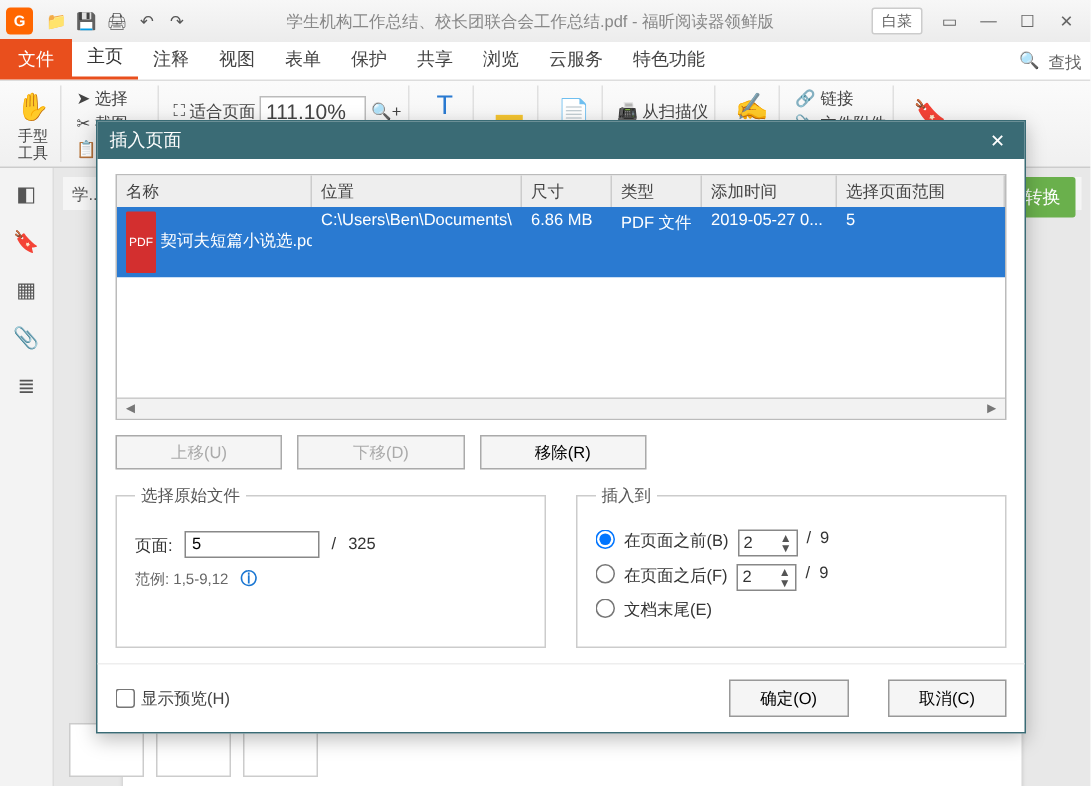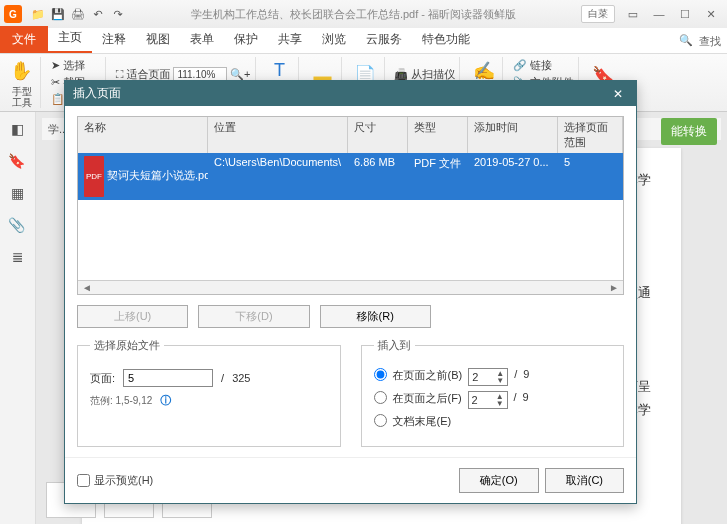--- a/index.html
+++ b/index.html
@@ -24,38 +24,38 @@
 .ribbon-tabs .right-tools span { font-size:11px;}
 
 
 .ribbon { height:58px; background:linear-gradient(#fbfbfb,#f0f0f0); border-bottom:1px solid #ccc; display:flex; padding:3px 4px; gap:6px; font-size:11px; color:#444;}
 .rgroup { display:flex; flex-direction:column; align-items:center; justify-content:center; padding:0 4px; border-right:1px solid #e0e0e0;}
 .rgroup:last-child{border-right:none;}
 .rgroup .big { width:28px; height:28px; display:flex; align-items:center; justify-content:center; font-size:18px;}
 .rgroup .lbl { font-size:10px; margin-top:2px; text-align:center; line-height:11px;}
 .rgroup .rows { display:flex; flex-direction:column; gap:2px;}
 .rgroup .row { display:flex; align-items:center; gap:3px; white-space:nowrap;}
-.zoom-combo { border:1px solid #bbb; background:#fff; padding:1px 3px; font-size:10px; width:54px;}
+.zoom-combo { border:1px solid #bbb; background:#fff; padding:1px 3px; font-size:14px; width:71px;}
 
 
 .sidebar { position:absolute; left:0; top:112px; bottom:0; width:36px; background:#f3f3f3; border-right:1px solid #ddd; display:flex; flex-direction:column; align-items:center; padding-top:6px; gap:10px;}
 .sidebar span { width:22px; height:22px; display:flex; align-items:center; justify-content:center; color:#555; font-size:14px;}
 
 
 .docbg { position:absolute; left:36px; right:0; top:112px; bottom:0; background:#e8e8e8; padding:6px;}
 .docbg .tabbar { height:22px; background:#f5f5f5; display:flex; align-items:center; font-size:11px; padding:0 6px; color:#555; gap:8px;}
 .docbg .page-preview { background:#fff; margin:8px 40px; height:380px; padding:20px 30px; font-size:13px; color:#333; line-height:1.8; box-shadow:0 1px 3px rgba(0,0,0,.15);}
 .convert-btn { position:absolute; right:10px; top:118px; background:#6ab04c; color:#fff; padding:5px 10px; font-size:12px; border-radius:2px;}
 
 
 .thumbs { position:absolute; left:46px; bottom:6px; display:flex; gap:8px;}
 .thumbs .th { width:50px; height:36px; background:#fff; border:1px solid #ccc;}
 
 
-.modal { position:absolute; left:64px; top:80px; width:573px; background:#fff; border:1px solid #3a6b75; box-shadow:0 4px 12px rgba(0,0,0,.25);}
+.modal { position:absolute; left:64px; top:80px; width:620px; background:#fff; border:1px solid #3a6b75; box-shadow:0 4px 12px rgba(0,0,0,.25);}
 .modal-title { background:#3a6b75; color:#fff; font-size:12px; padding:4px 8px; display:flex; align-items:center;}
 .modal-title .close { margin-left:auto; width:20px; text-align:center; cursor:pointer;}
 .modal-body { padding:10px 12px; font-size:12px; color:#333;}
 .addfile-row { display:flex; align-items:center; margin-bottom:6px;}
 .addfile-btn { border:1px solid #999; background:#f5f5f5; padding:3px 8px; font-size:11px; cursor:pointer;}
 .addfile-row .count { margin-left:auto; font-size:11px; color:#555;}
 .filetable { border:1px solid #bbb; width:100%; }
 .filetable .hdr { display:flex; background:#eee; font-size:11px; color:#444;}
 .filetable .hdr div { padding:3px 6px; border-right:1px solid #ccc;}
 .filetable .row { display:flex; background:#2a7ad1; color:#fff; font-size:11px;}
@@ -72,21 +72,21 @@
 .form-row { display:flex; align-items:center; gap:8px; margin:6px 0; font-size:11px;}
 .form-row input[type=text]{ border:1px solid #888; padding:2px 4px; width:90px; font-size:11px;}
 .form-row .hint { color:#666; font-size:10px;}
 .info-icon { color:#1976d2; font-weight:bold;}
 .spin { border:1px solid #888; background:#fff; width:40px; padding:1px 3px; font-size:11px; display:inline-flex; align-items:center;}
 .spin .arrows { margin-left:auto; font-size:8px; line-height:7px; color:#555;}
 .radio-row { display:flex; align-items:flex-start; gap:6px; font-size:11px; margin:5px 0;}
 .radio-row input{margin:0;}
 .footer { display:flex; align-items:center; padding:10px 12px; border-top:1px solid #eee;}
 .footer .chk { display:flex; align-items:center; gap:4px; font-size:11px; color:#444;}
-.footer .actions { margin-left:auto; display:flex; gap:6px;}
+.footer .actions { margin-left:auto; display:flex; gap:26px;}
 .footer button { border:1px solid #999; background:#f5f5f5; padding:4px 20px; font-size:11px; cursor:pointer;}
 .pdf-badge { display:inline-block; background:#d32f2f; color:#fff; font-size:8px; padding:16px 2px; border-radius:1px; margin-right:3px;}
 </style>
 </head>
 <body>
 
 <div class="titlebar">
   <div class="app-icon">G</div>
   <div class="qat">
     <span>📁</span>

